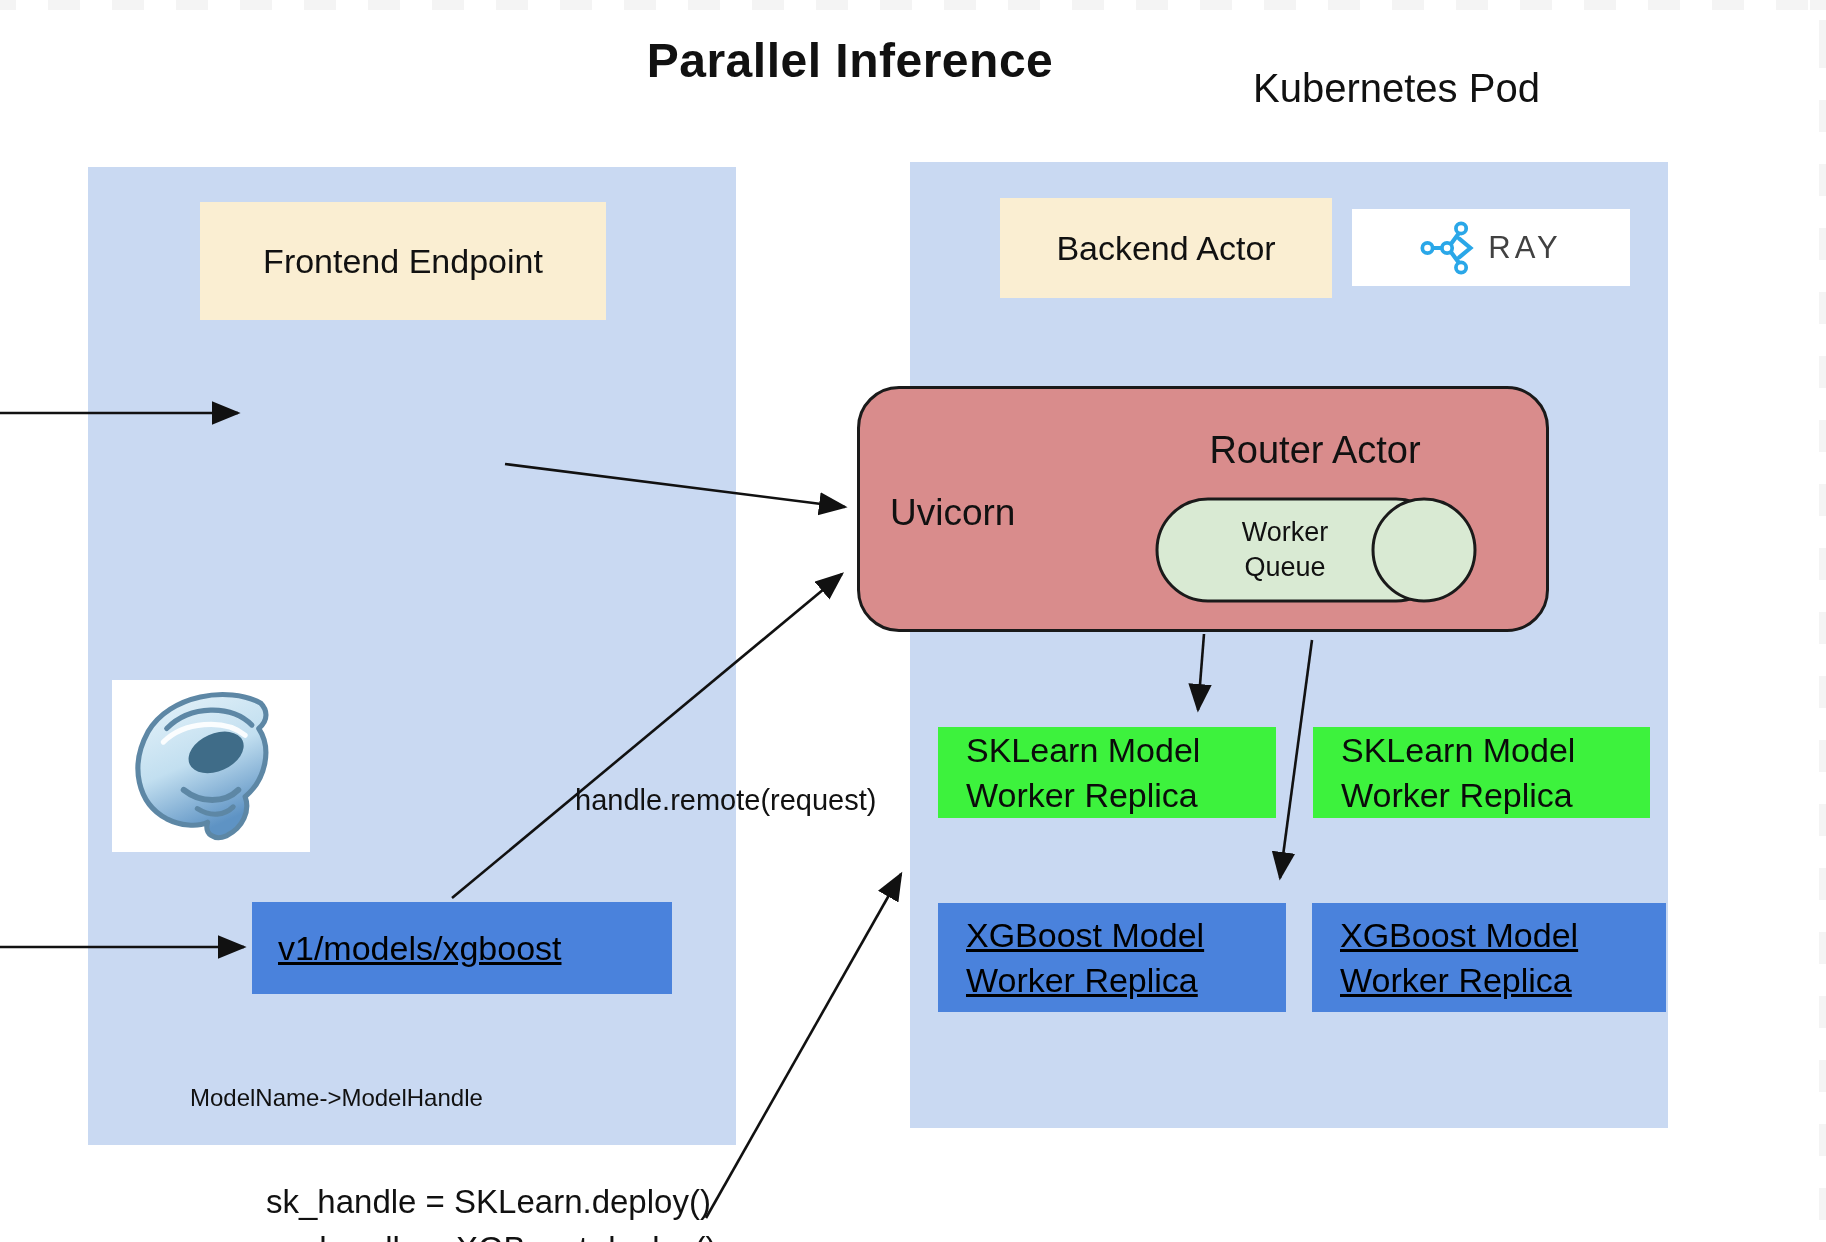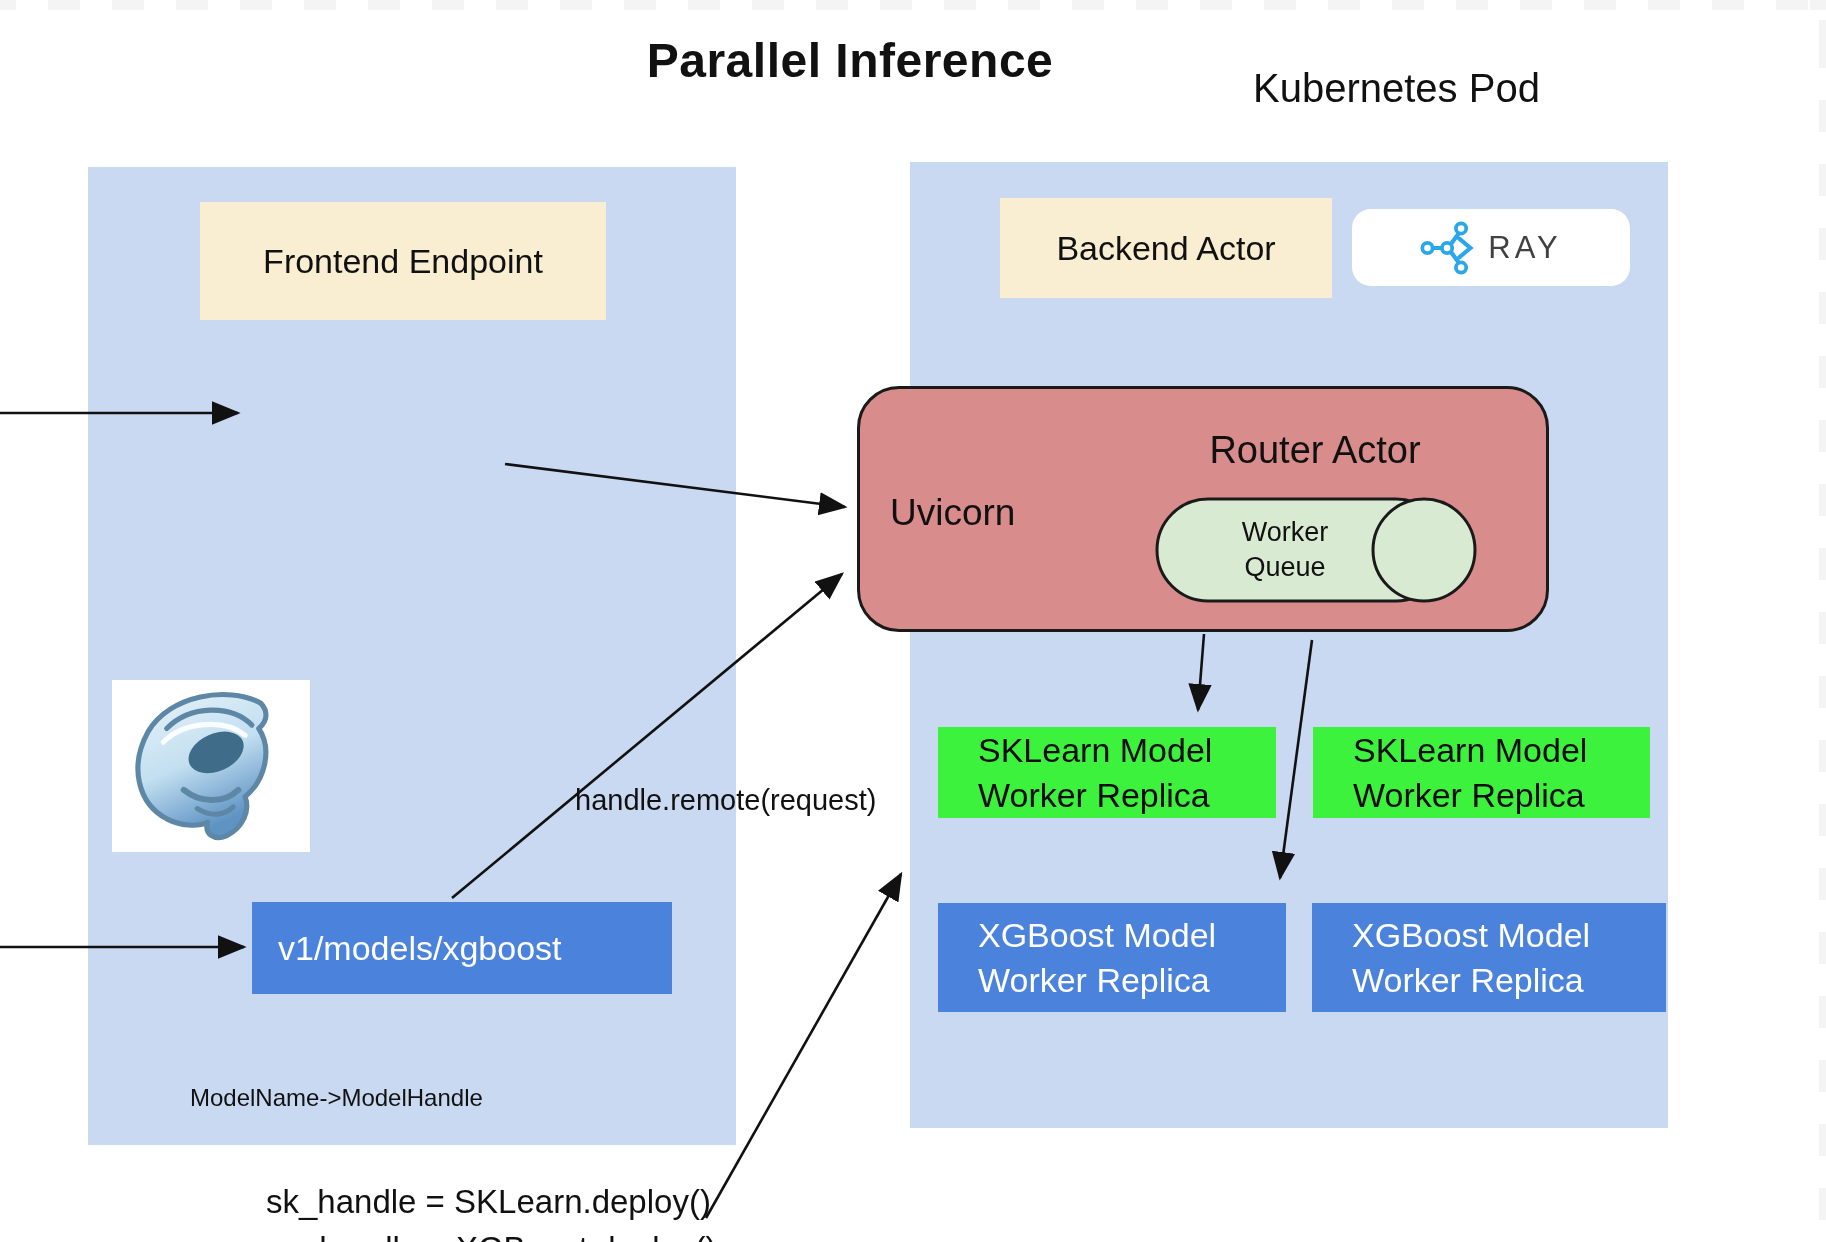--- a/index.html
+++ b/index.html
@@ -20,27 +20,27 @@
   .k8s-label{position:absolute;left:1253px;top:66px;font-size:40px;}
   
   .panel{position:absolute;background:#c9d9f2;}
   .panel-left{left:88px;top:167px;width:648px;height:978px;}
   .panel-right{left:910px;top:162px;width:758px;height:966px;}
   
   .box{position:absolute;display:flex;align-items:center;font-size:34px;}
   .box.centered{justify-content:center;text-align:center;}
   .cream{background:#faeed2;}
   .greenbox{background:#3df23d;color:#0b0b0b;}
-  .bluebox{background:#4a82dc;color:#ffffff;}
+  .bluebox{background:#4a82dc;color:#000000;text-decoration:underline;}
   .frontend-header{left:200px;top:202px;width:406px;height:118px;}
   .backend-header{left:1000px;top:198px;width:332px;height:100px;}
   .sklearn-endpoint{left:248px;top:369px;width:417px;height:94px;padding-left:26px;box-sizing:border-box;}
   .xgboost-endpoint{left:252px;top:902px;width:420px;height:92px;padding-left:26px;box-sizing:border-box;}
   .worker{flex-direction:column;align-items:flex-start;justify-content:center;
-    padding-left:40px;box-sizing:border-box;line-height:45px;}
+    padding-left:28px;box-sizing:border-box;line-height:45px;}
   .skw-1{left:938px;top:727px;width:338px;height:91px;}
   .skw-2{left:1313px;top:727px;width:337px;height:91px;}
   .xgw-1{left:938px;top:903px;width:348px;height:109px;}
   .xgw-2{left:1312px;top:903px;width:354px;height:109px;}
   
   .router{position:absolute;left:857px;top:386px;width:692px;height:246px;
     background:#d98c8c;border:3px solid #1a1a1a;border-radius:42px;box-sizing:border-box;}
   .router-title{position:absolute;left:255px;top:40px;width:400px;text-align:center;font-size:38px;}
   .uvicorn-label{position:absolute;left:30px;top:103px;font-size:37px;}
   .queue-svg{position:absolute;left:292px;top:105px;}
@@ -49,21 +49,21 @@
   
   .tornado-caption{position:absolute;left:112px;top:585px;font-size:35px;line-height:47px;}
   .model-map{position:absolute;left:190px;top:1084px;font-size:24px;}
   .handle-remote{position:absolute;left:575px;top:784px;font-size:29px;z-index:6;}
   .deploy-code{position:absolute;left:266px;top:1178px;font-size:33px;line-height:47px;z-index:6;}
   
   .tornado-box{position:absolute;left:112px;top:680px;width:198px;height:172px;
     background:#ffffff;display:flex;align-items:center;justify-content:center;}
   
   .ray-box{position:absolute;left:1352px;top:209px;width:278px;height:77px;background:#ffffff;
-    display:flex;align-items:center;justify-content:center;gap:12px;border-radius:19px;}
+    display:flex;align-items:center;justify-content:center;gap:12px;}
   .ray-text{font-size:31px;color:#414141;letter-spacing:4px;font-weight:500;}
   
   .overlay{position:absolute;left:0;top:0;width:1826px;height:1242px;z-index:5;pointer-events:none;}
 </style>
 </head>
 <body>
 
 <div id="canvas">
 
   <div class="checker-top"></div>

